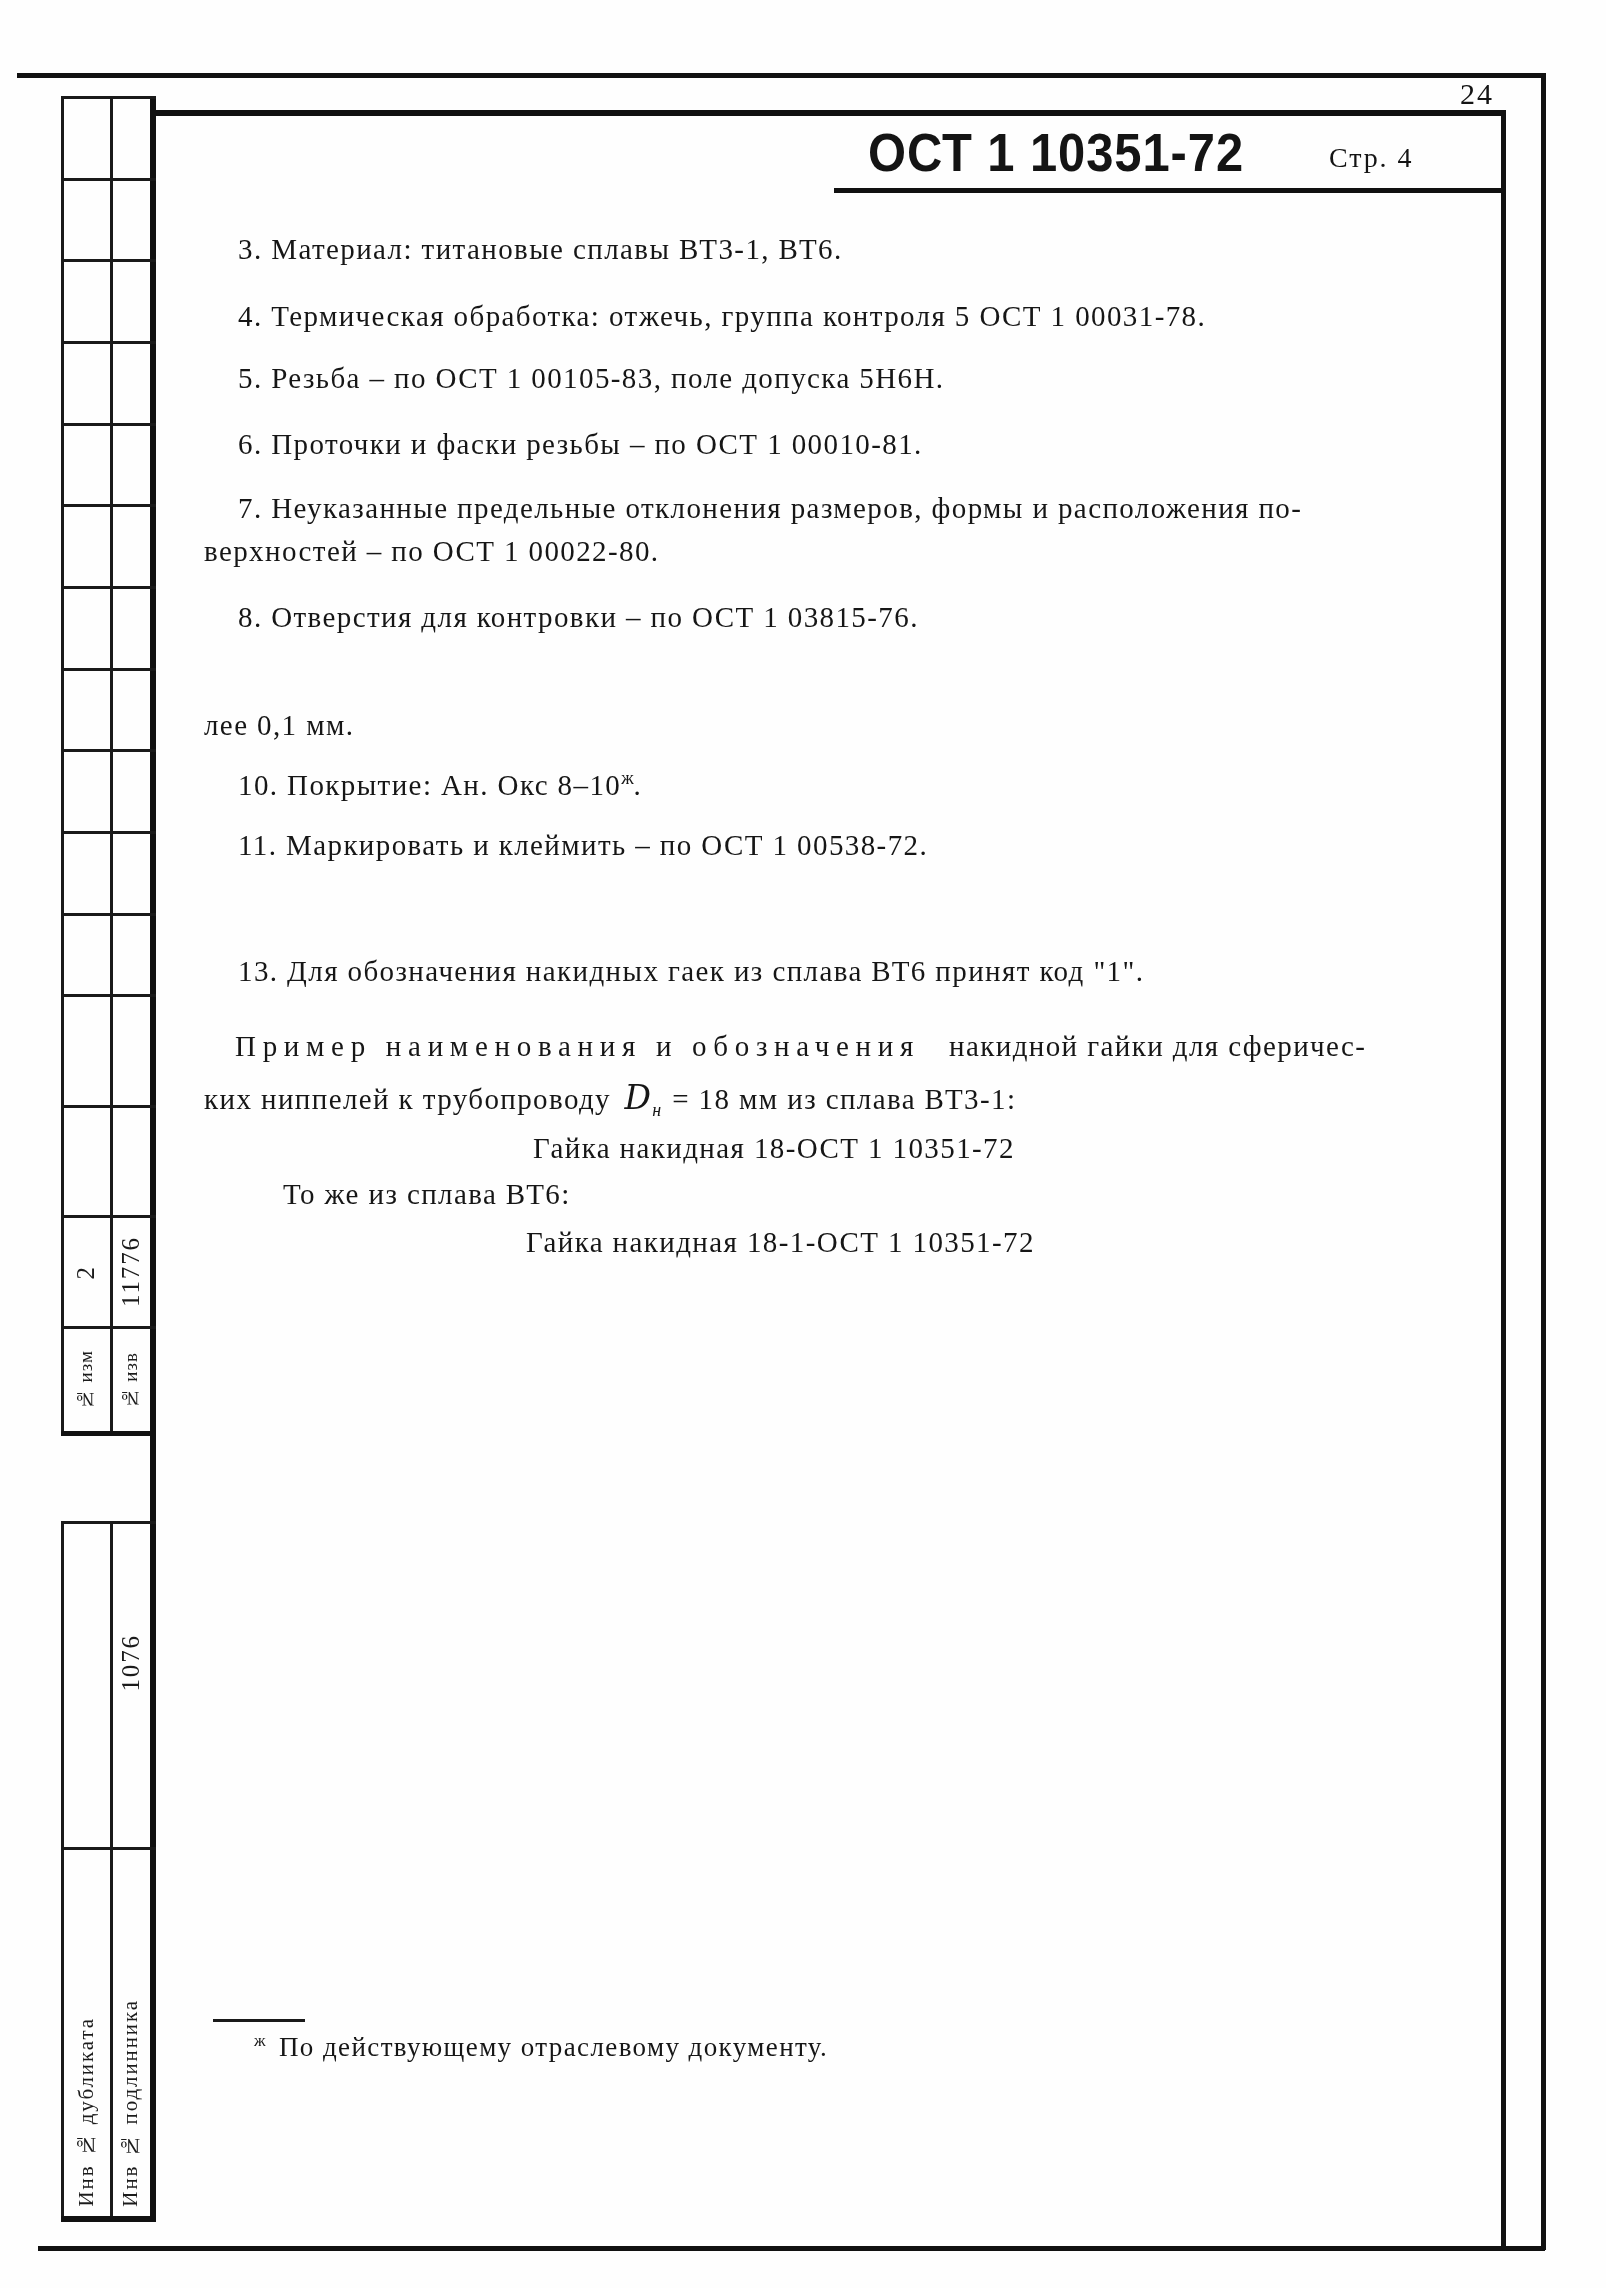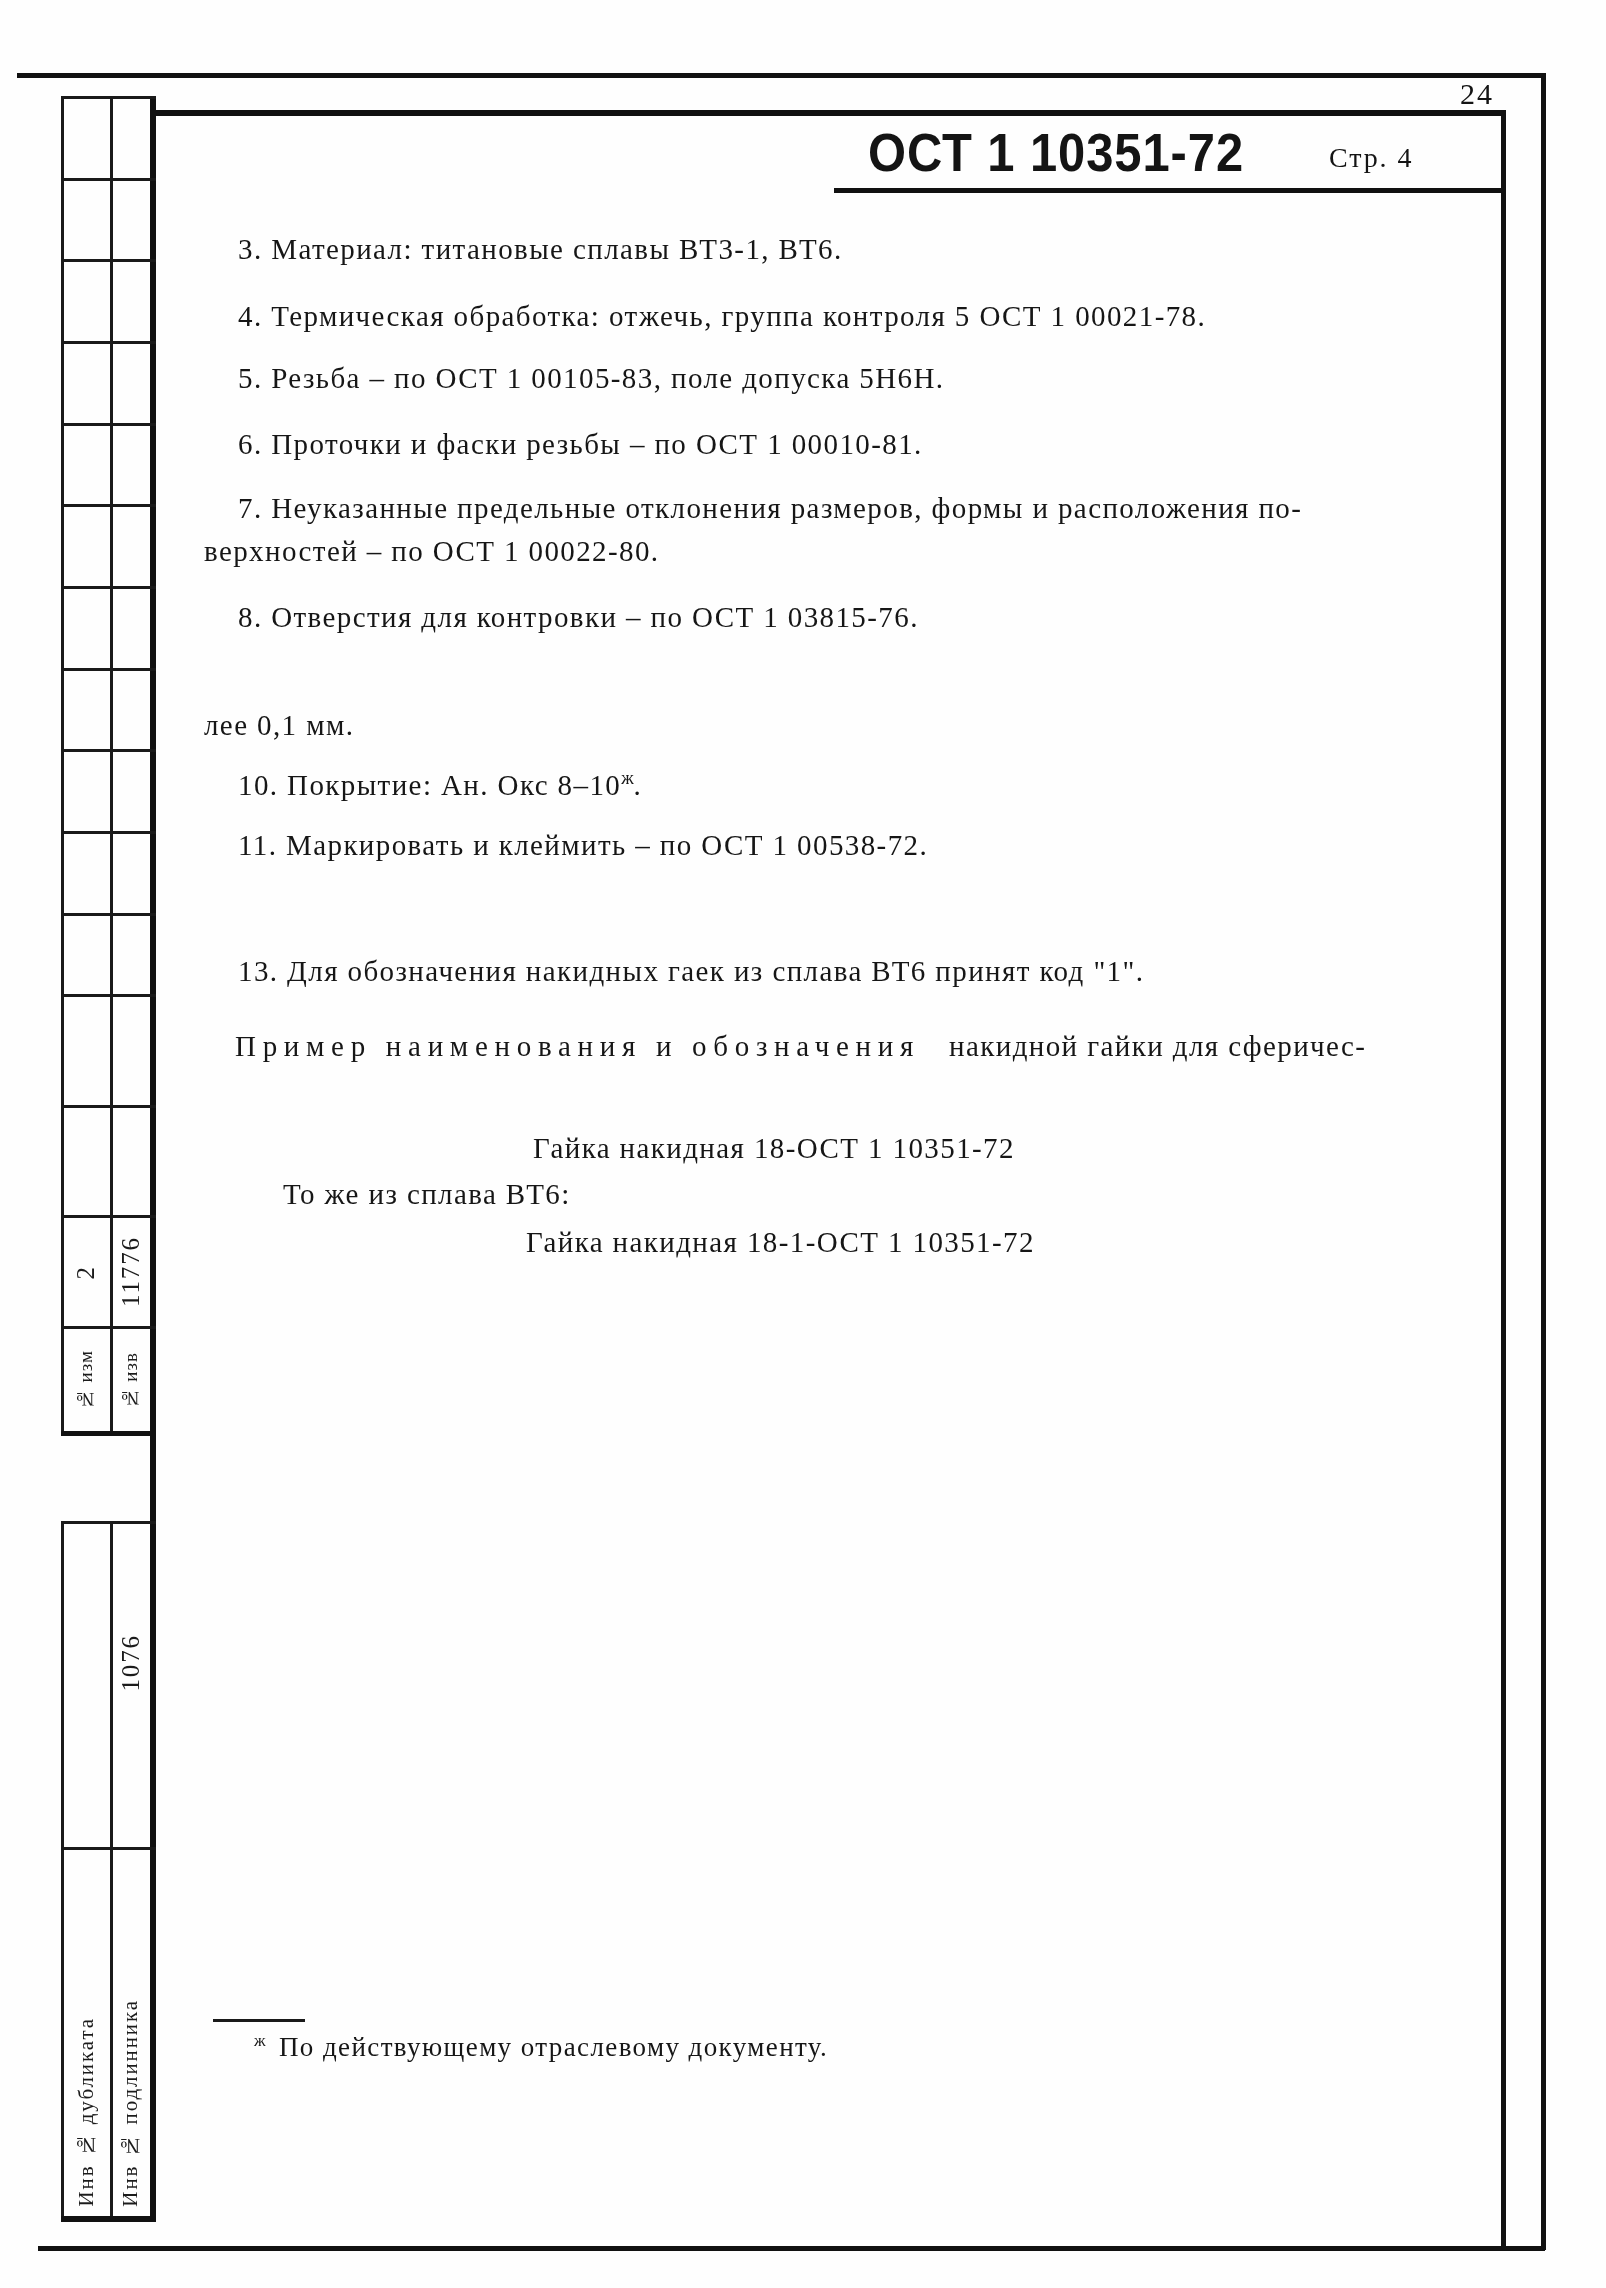--- a/index.html
+++ b/index.html
@@ -122,39 +122,42 @@
     <span class="rot rot-num">1076</span>
   </div>
   <div class="cell cell-bottom" style="left:63px; top:1850px; width:46px; height:366px">
     <span class="rot rot-inv">Инв № дубликата</span>
   </div>
   <div class="cell cell-bottom" style="left:112px; top:1850px; width:37px; height:366px">
     <span class="rot rot-inv">Инв № подлинника</span>
   </div>
 
   <div class="t" style="left:238px; top:233px">3. Материал: титановые сплавы ВТ3-1, ВТ6.</div>
-  <div class="t" style="left:238px; top:300px">4. Термическая обработка: отжечь, группа контроля 5 ОСТ 1 00021-78.</div>
+  <div class="t" style="left:238px; top:300px">4. Термическая обработка: отжечь, группа контроля 5 ОСТ 1 00031-78.</div>
   <div class="t" style="left:238px; top:362px">5. Резьба – по ОСТ 1 00105-83, поле допуска 5Н6Н.</div>
   <div class="t" style="left:238px; top:428px">6. Проточки и фаски резьбы – по ОСТ 1 00010-81.</div>
   <div class="t" style="left:238px; top:492px">7. Неуказанные предельные отклонения размеров, формы и расположения по-</div>
   <div class="t" style="left:204px; top:535px">верхностей – по ОСТ 1 00022-80.</div>
   <div class="t" style="left:238px; top:601px">8. Отверстия для контровки – по ОСТ 1 03815-76.</div>
   <div class="t" style="left:204px; top:709px">лее 0,1 мм.</div>
 
   <div class="t" style="left:238px; top:768px">
     <span>10. Покрытие: Ан. Окс 8–10</span><sup class="fn">ж</sup><span>.</span>
   </div>
 
   <div class="t" style="left:238px; top:829px">11. Маркировать и клеймить – по ОСТ 1 00538-72.</div>
   <div class="t" style="left:238px; top:955px">13. Для обозначения накидных гаек из сплава ВТ6 принят код "1".</div>
 
   <div class="t" style="left:235px; top:1030px">
     <span class="spaced">Пример наименования и обозначения</span><span style="margin-left:29px">накидной гайки для сферичес-</span>
   </div>
 
+  <div class="t" style="left:204px; top:1078px">
+    <span>ких ниппелей к трубопроводу</span><span class="dvar">D</span><sub class="dsub">н</sub><span style="margin-left:9.6px">= 18 мм из сплава ВТ3-1:</span>
+  </div>
 
   <div class="t" style="left:533px; top:1132px">Гайка накидная 18-ОСТ 1 10351-72</div>
   <div class="t" style="left:283px; top:1178px">То же из сплава ВТ6:</div>
   <div class="t" style="left:526px; top:1226px">Гайка накидная 18-1-ОСТ 1 10351-72</div>
 
   <div class="hl" style="left:213px; top:2019px; width:92px"></div>
   <div class="t" style="left:254px; top:2031px; font-size:27px">
     <sup class="fn">ж</sup><span style="margin-left:13.4px">По действующему отраслевому документу.</span>
   </div>
 

